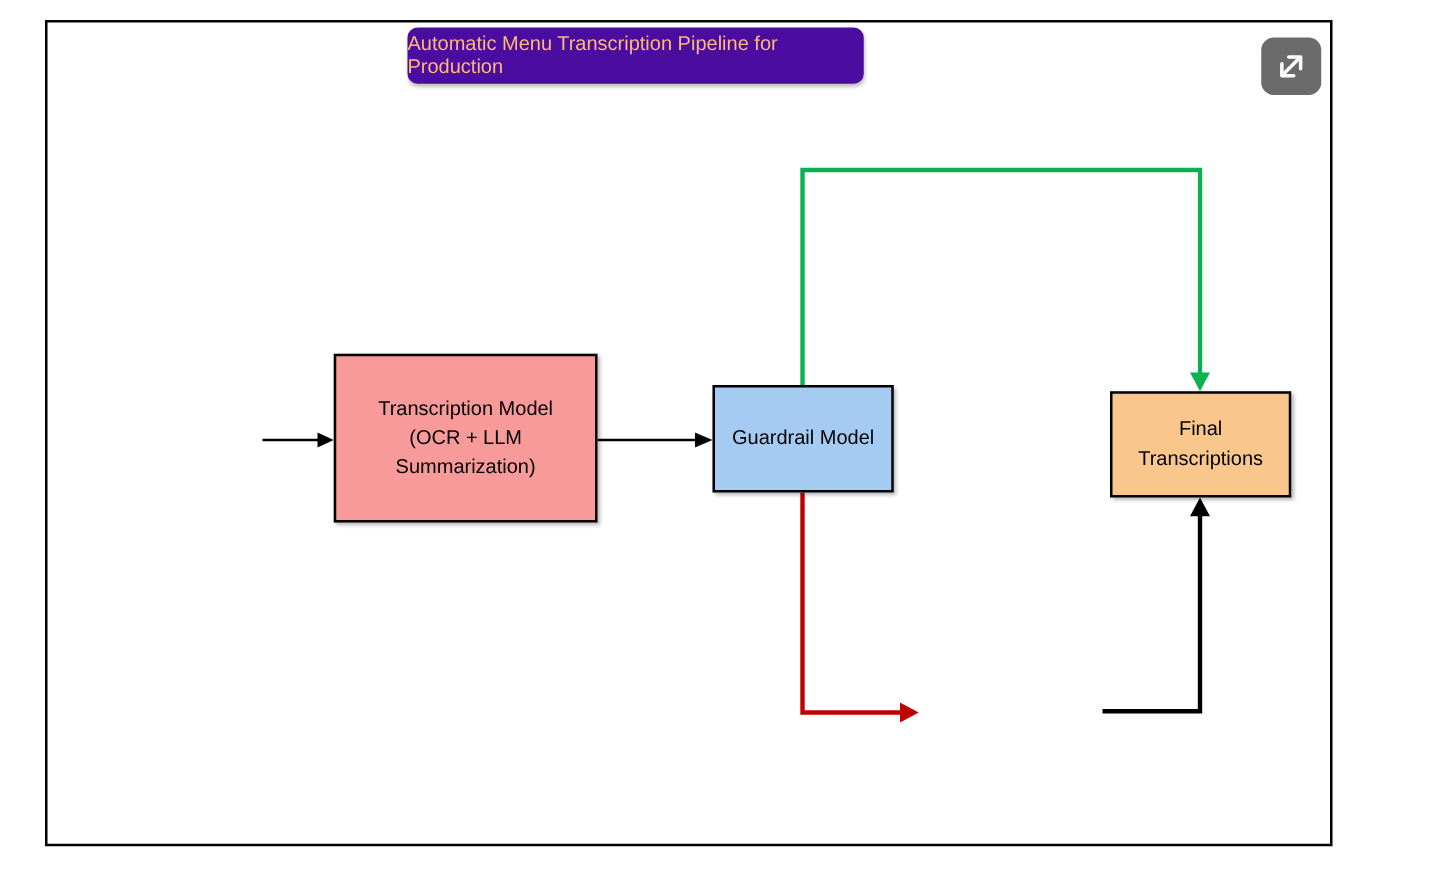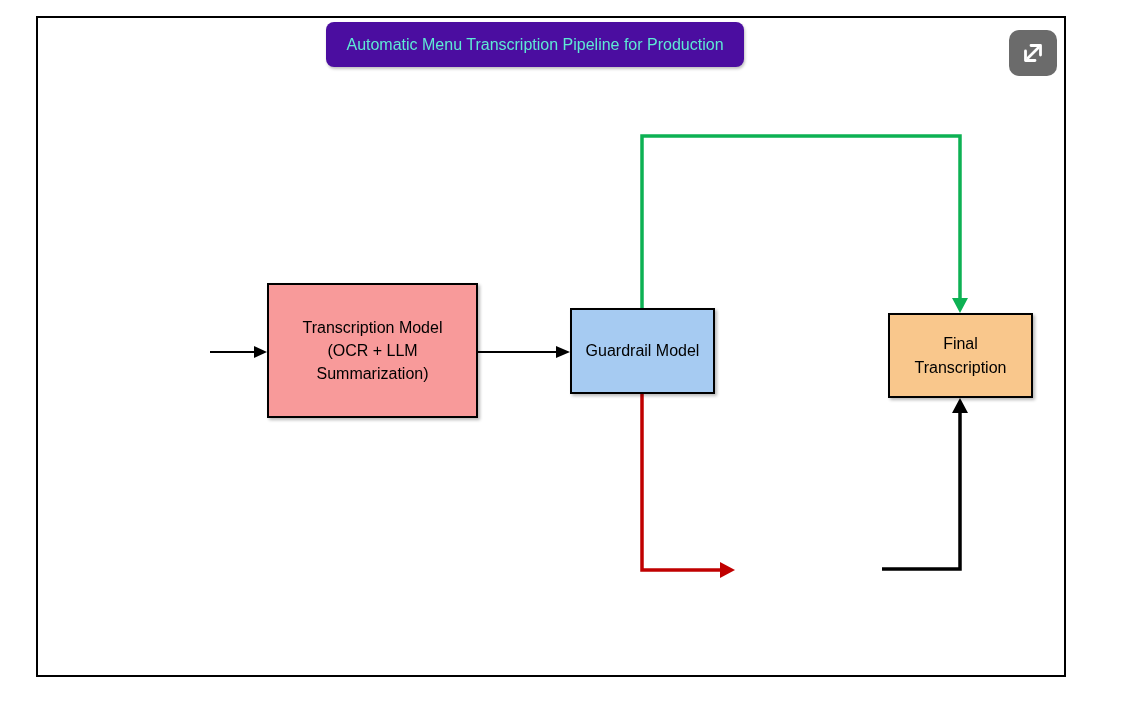--- a/index.html
+++ b/index.html
@@ -13,25 +13,25 @@
 
   .canvas {
     position: absolute; left: 36px; top: 16px;
     width: 1030px; height: 661px;
     background: #ffffff;
     border: 2px solid #000000;
   }
 
   .title-banner {
     position: absolute; left: 326px; top: 22px;
-    width: 418px; height: 45px;
+    width: 365px; height: 45px;
     background: #4b0da0;
     border-radius: 8px;
     display: flex; align-items: center; justify-content: center;
-    color: #5eead4; font-size: 16px;
+    color: #fdba74; font-size: 16px;
     box-shadow: 1px 2px 3px rgba(0,0,0,0.25);
   }
 
   .expand-btn {
     position: absolute; left: 1009px; top: 30px;
     width: 48px; height: 46px;
     background: #6b6b6b;
     border: none; border-radius: 10px;
     cursor: pointer;
     display: flex; align-items: center; justify-content: center;
@@ -107,16 +107,16 @@
   </button>
 
 
   <div class="node node-transcription-model">Transcription Model
 (OCR + LLM
 Summarization)</div>
 
   <div class="node node-guardrail-model">Guardrail Model</div>
 
   <div class="node node-final-transcriptions">Final
-Transcription</div>
+Transcriptions</div>
 
 
 </div>
 
 </body></html>

